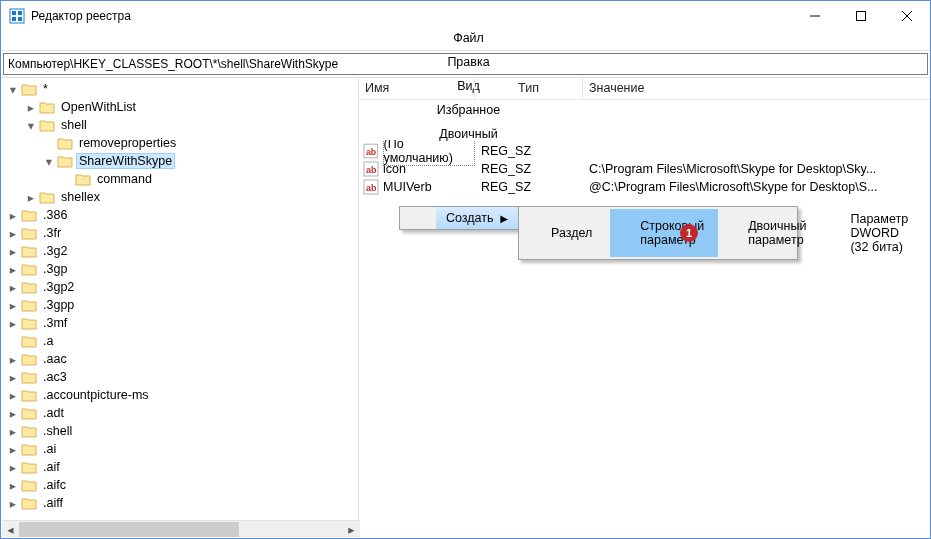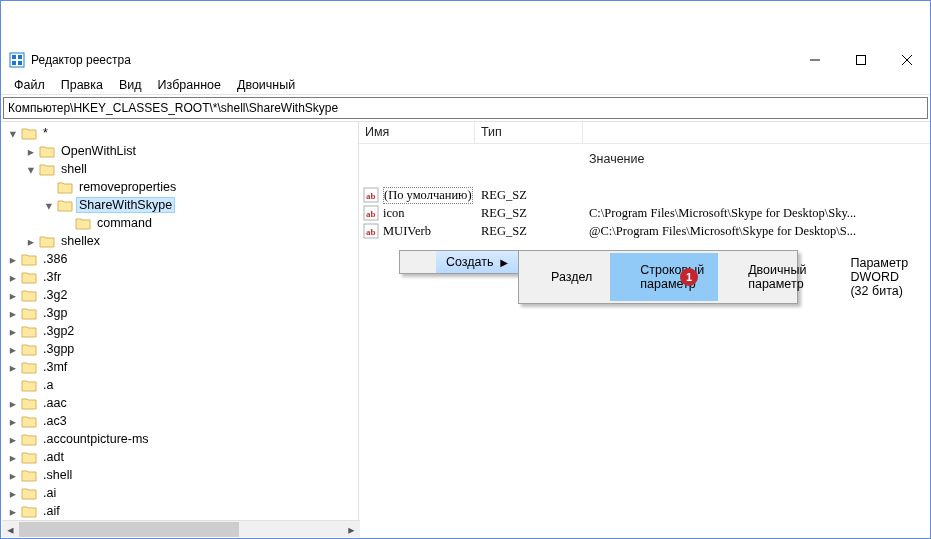--- a/index.html
+++ b/index.html
@@ -1,27 +1,27 @@
 <!DOCTYPE html>
 <html><head>
 <meta charset="utf-8">
 <style>
   * { box-sizing: border-box; margin: 0; padding: 0; }
   body { font-family: "Segoe UI", Tahoma, sans-serif; font-size: 12.5px; color: #000; background: #fff; }
   .window { width: 931px; height: 539px; border: 1px solid #5a8fd8; display: flex; flex-direction: column; position: relative; background: #fff; }
 
   
-  .titlebar { height: 30px; display: flex; align-items: center; padding: 0 0 0 8px; background: #fff; margin-top: 44px; }
+  .titlebar { height: 30px; display: flex; align-items: center; padding: 0 0 0 8px; background: #fff; }
   .titlebar .app-icon { width: 16px; height: 16px; margin-right: 6px; }
   .titlebar .title { font-size: 12px; color: #000; }
   .winbtns { margin-left: auto; display: flex; }
   .winbtn { width: 46px; height: 30px; display: flex; align-items: center; justify-content: center; color: #333; }
 
   
-  .menubar { height: 20px; border-bottom: 1px solid #e4e4e4; display: flex; align-items: center; padding-left: 6px; gap: 2px; }
+  .menubar { height: 20px; border-bottom: 1px solid #e4e4e4; display: flex; align-items: center; padding-left: 6px; gap: 10px; flex-direction: column; }
   .menuitem { padding: 0 7px; font-size: 12.5px; }
 
   
   .addressbar { height: 22px; border: 1px solid #7a7a7a; margin: 2px; padding: 2px 4px; font-size: 12px; display: flex; align-items: center; }
 
   
   .main { flex: 1; display: flex; border-top: 1px solid #e1e1e1; overflow: hidden; }
   .tree-pane { width: 358px; border-right: 1px solid #e1e1e1; overflow: auto; padding: 2px 0 0 2px; position:relative; }
   .list-pane { flex: 1; display: flex; flex-direction: column; position: relative; gap: 40px; }
 
@@ -32,24 +32,24 @@
   .twisty { width: 12px; height: 12px; display: inline-flex; align-items: center; justify-content: center; margin-right: 2px; color:#666; }
   .twisty.empty { visibility:hidden; }
   .folder-icon { width: 16px; height: 14px; margin-right: 4px; }
   .node-label { padding: 0 2px; }
   .node-row.selected .node-label { background: #cce8ff; outline: 1px solid #99d1ff; text-align: center; }
 
   
   .list-header { height: 22px; display: flex; border-bottom: 1px solid #e8e8e8; font-size: 12.5px; color:#222; }
   .col { padding: 3px 6px; border-right: 1px solid #e8e8e8; }
   .col-name { width: 116px; }
-  .col-type { width: 108px; }
-  .col-val { flex: 1; border-right:none;margin-top:27px; }
-
-  .list-body { flex: 1; overflow: auto; padding-top: 2px; font-family: Liberation Serif, serif; }
+  .col-type { width: 108px; text-align: center; }
+  .col-val { flex: 1; border-right:none; }
+
+  .list-body { flex: 1; overflow: auto; padding-top: 2px; }
   .row { display: flex; height: 18px; align-items: center; font-size:12.5px; }
   .row .c-name { width: 116px; padding-left: 4px; display: flex; align-items: center; gap: 4px; overflow:hidden; }
   .row .c-type { width: 108px; padding-left: 6px; }
   .row .c-val { flex: 1; padding-left: 6px; overflow: hidden; text-overflow: ellipsis; white-space: nowrap; }
   .row.default .c-name span.txt { border:1px dotted #808080; }
 
   .val-icon { width: 16px; height: 16px; }
 
   
   .ctx { position: absolute; display:flex; background: #f0f0f0; border: 1px solid #a0a0a0; box-shadow: 3px 3px 3px rgba(0,0,0,.25); font-size:12.5px; }

